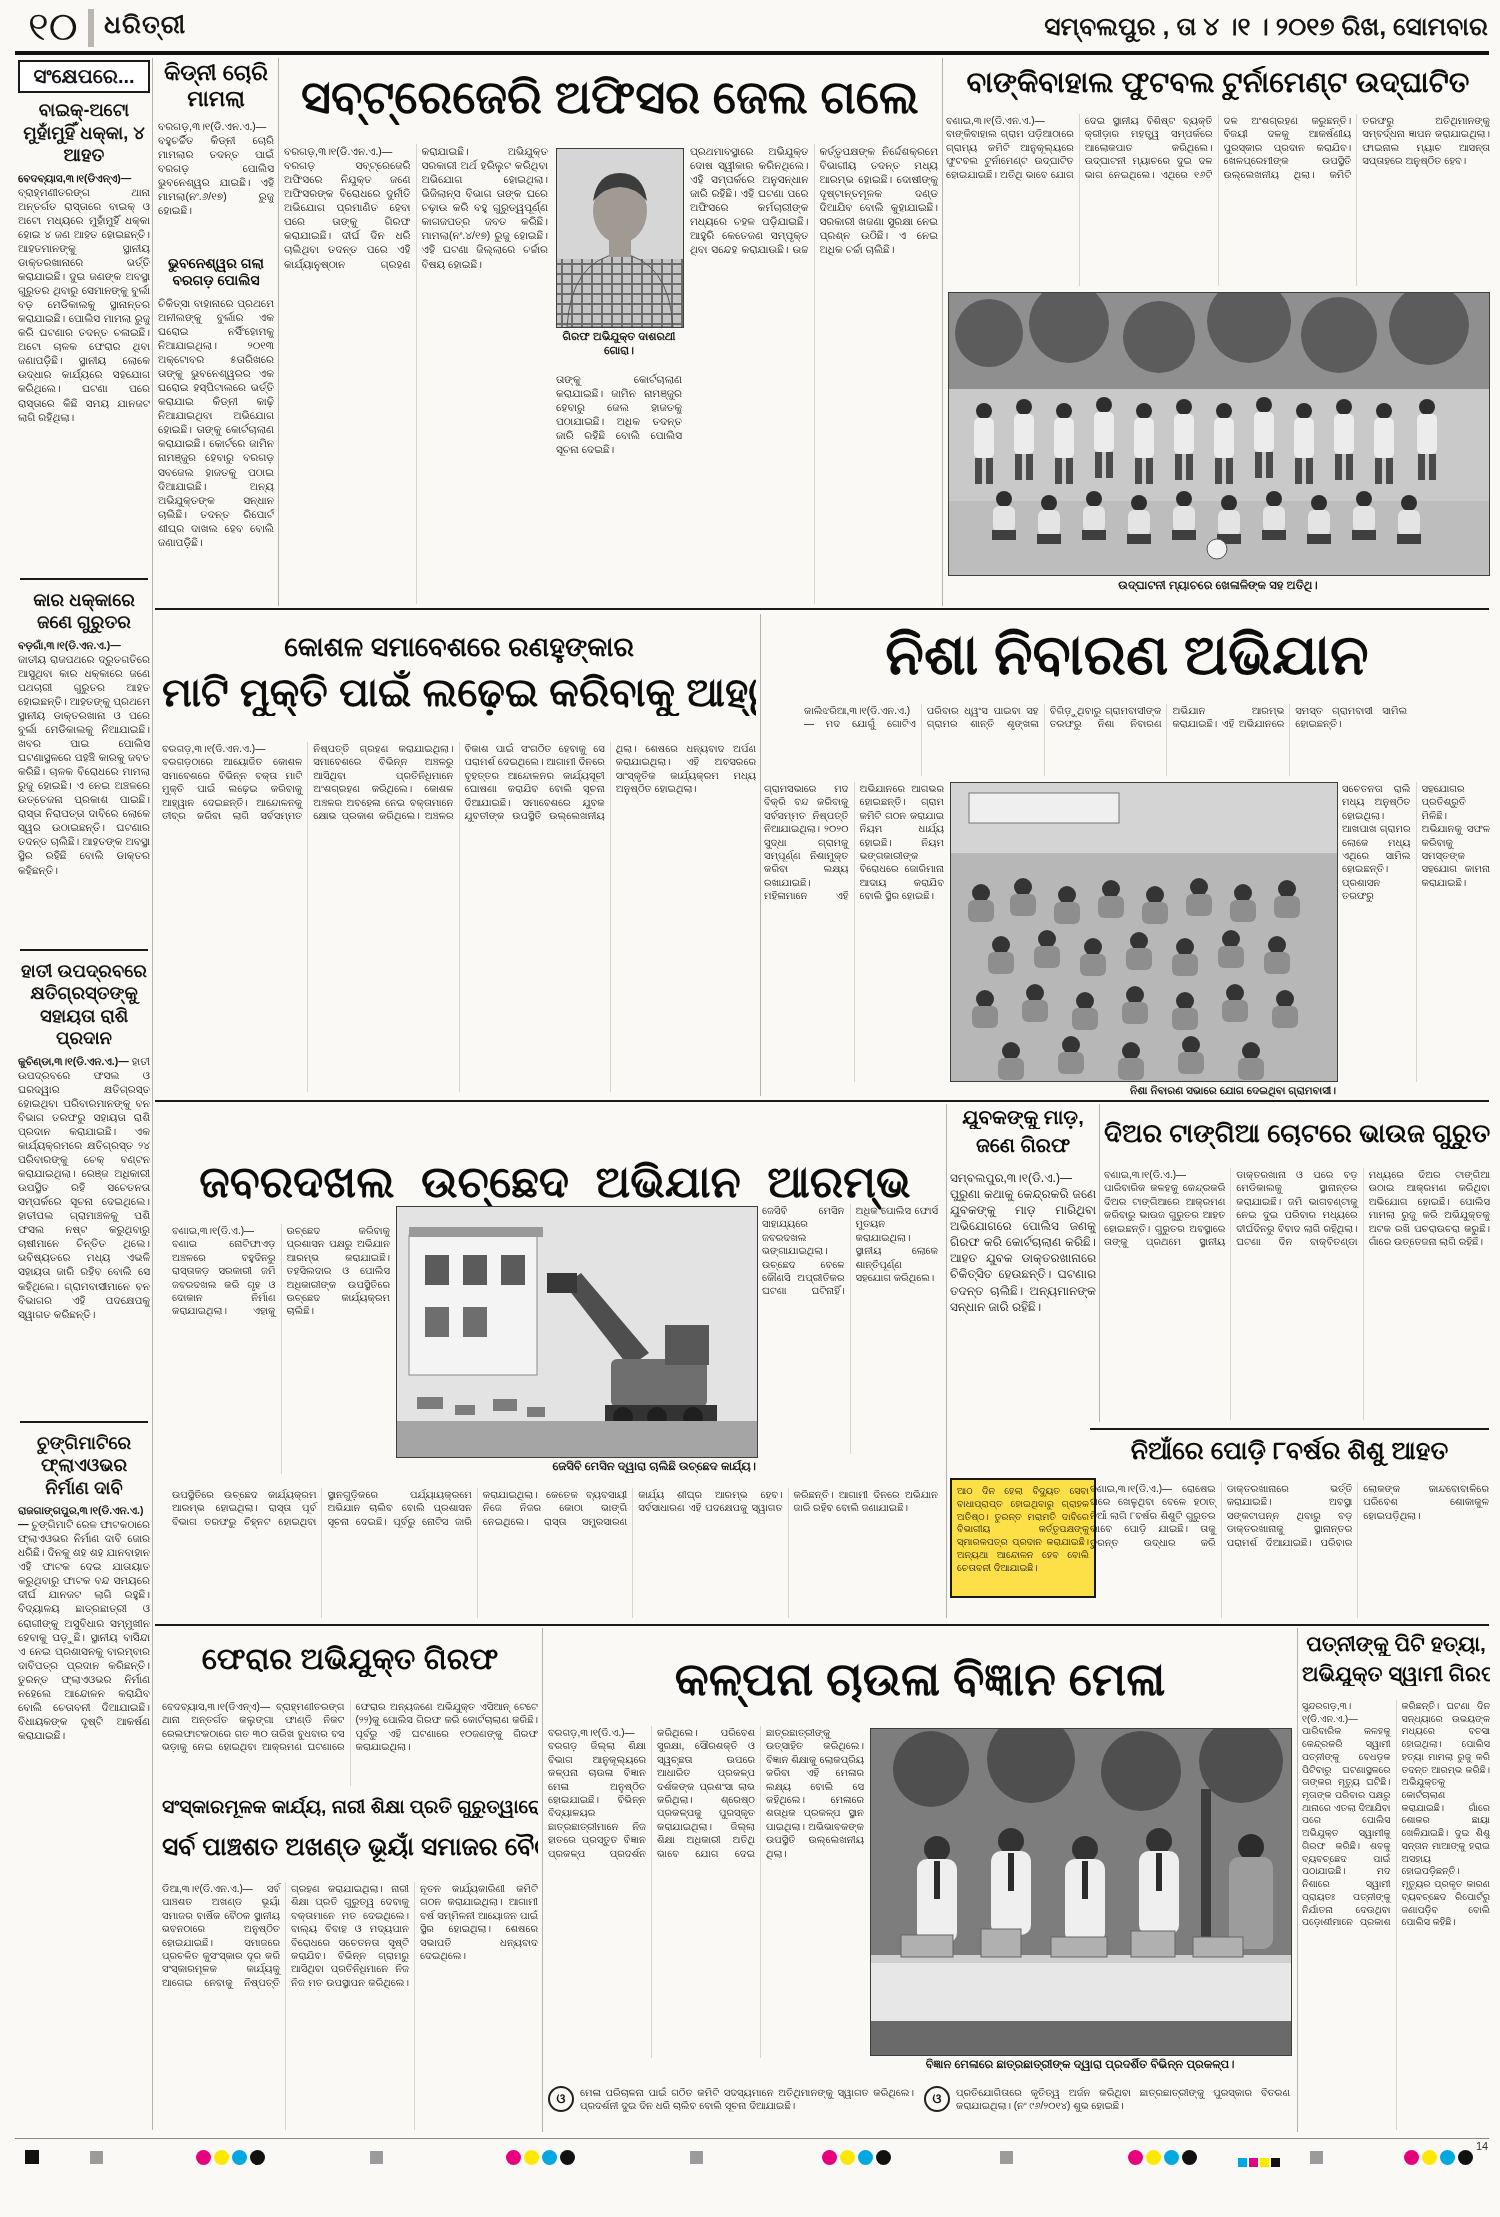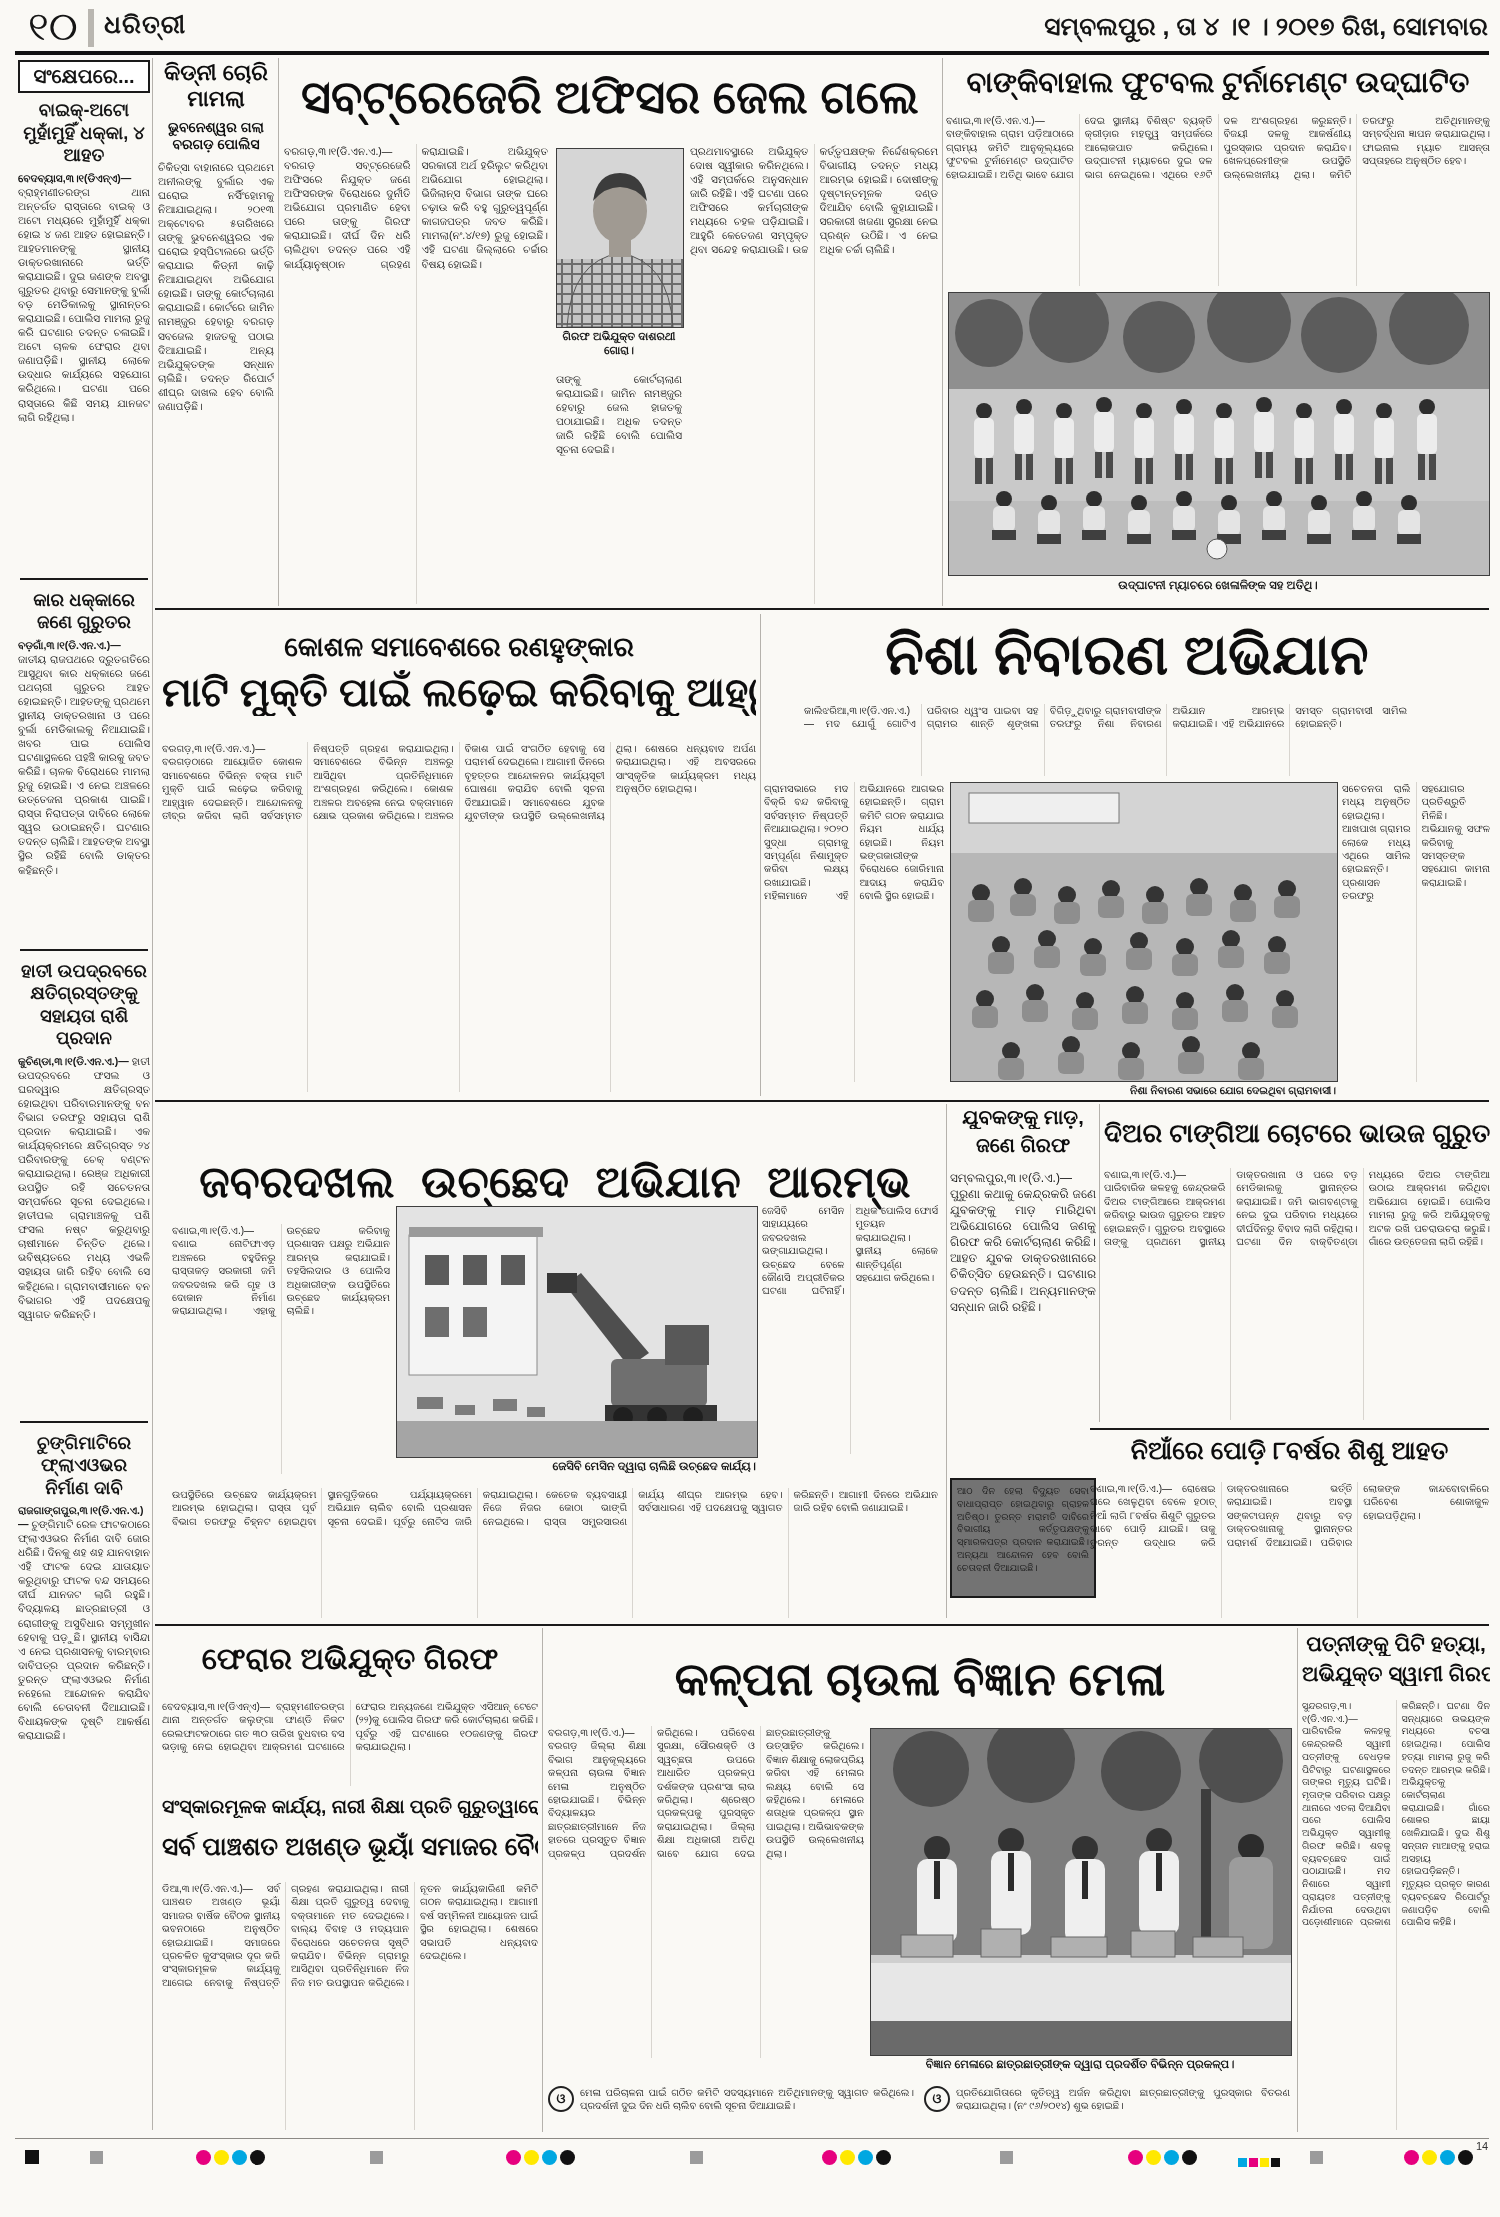--- a/index.html
+++ b/index.html
@@ -18,21 +18,21 @@
   .c4{column-count:4}.c5{column-count:5}.c6{column-count:6}
   .hl{font-weight:700;text-align:center;white-space:nowrap;overflow:hidden;color:#0d0d0d;}
   .byline{font-weight:700;}
   .cap{font-weight:700;font-size:11.5px;overflow:hidden;white-space:nowrap;text-align:right;}
   .photo{border:1px solid #3e3e3e;background:#c9c9c9;display:block;}
   .boxtitle{border:2px solid #1a1a1a;font-weight:700;text-align:center;
             padding:3px 0;font-size:20px;background:#fff;}
   .brief-div{border-top:2px solid #1a1a1a;margin:9px 2px;}
   .brief-h{font-weight:700;font-size:18px;text-align:center;line-height:1.25;margin:6px 0 4px;}
   .notice{border:2px solid #1a1a1a;padding:5px;font-size:9.5px;line-height:1.35;
-          text-align:justify;overflow:hidden;background:#737373;}
+          text-align:justify;overflow:hidden;background:#fde047;}
   .bullet-row{display:flex;gap:10px;align-items:flex-start;}
   .bullet-item{display:flex;gap:6px;flex:1;overflow:hidden;height:46px;}
   .bullet-circle{flex:0 0 auto;width:22px;height:22px;border:2px solid #222;border-radius:50%;
                  font-weight:700;font-size:13px;display:flex;align-items:center;justify-content:center;}
   .bullet-text{font-size:10px;line-height:1.3;text-align:justify;}
   .dot{width:15px;height:15px;border-radius:50%;display:inline-block;margin-right:3px;}
   .sq{position:absolute;top:2151px;width:13px;height:13px;background:#9b9b9b;}
   .minisq{width:9px;height:9px;display:inline-block;margin-right:2px;}
 </style>
 </head>
@@ -81,20 +81,21 @@
   <div class="brief-h">ଚୁଙ୍ଗିମାଟିରେ ଫ୍ଲାଏଓଭର ନିର୍ମାଣ ଦାବି</div>
   <div class="bt c1" style="height:560px;">
     <span class="byline">ରାଜଗାଙ୍ଗପୁର,୩।୧(ଡି.ଏନ.ଏ.)—</span>
     <span>ଚୁଙ୍ଗିମାଟି ରେଳ ଫାଟକଠାରେ ଫ୍ଲାଏଓଭର ନିର୍ମାଣ ଦାବି ଜୋର ଧରିଛି। ଦିନକୁ ଶହ ଶହ ଯାନବାହାନ ଏହି ଫାଟକ ଦେଇ ଯାତାୟାତ କରୁଥିବାରୁ ଫାଟକ ବନ୍ଦ ସମୟରେ ଦୀର୍ଘ ଯାନଜଟ ଲାଗି ରହୁଛି। ବିଦ୍ୟାଳୟ ଛାତ୍ରଛାତ୍ରୀ ଓ ରୋଗୀଙ୍କୁ ଅସୁବିଧାର ସମ୍ମୁଖୀନ ହେବାକୁ ପଡ଼ୁଛି। ସ୍ଥାନୀୟ ବାସିନ୍ଦା ଏ ନେଇ ପ୍ରଶାସନକୁ ବାରମ୍ବାର ଦାବିପତ୍ର ପ୍ରଦାନ କରିଛନ୍ତି। ତୁରନ୍ତ ଫ୍ଲାଏଓଭର ନିର୍ମାଣ ନହେଲେ ଆନ୍ଦୋଳନ କରାଯିବ ବୋଲି ଚେତାବନୀ ଦିଆଯାଇଛି। ବିଧାୟକଙ୍କ ଦୃଷ୍ଟି ଆକର୍ଷଣ କରାଯାଇଛି।</span>
   </div>
 </div>
 
 <div class="abs" style="left:158px;top:60px;width:116px;height:546px;overflow:hidden;">
   <div class="hl" style="font-size:22px;white-space:normal;line-height:1.2;">କିଡ୍‌ନୀ ଚୋରି</div>
   <div class="hl" style="font-size:22px;white-space:normal;line-height:1.2;margin-bottom:6px;">ମାମଲା</div>
+  <div class="bt c1" style="height:130px;">ବରଗଡ଼,୩।୧(ଡି.ଏନ.ଏ.)— ବହୁଚର୍ଚ୍ଚିତ କିଡ୍‌ନୀ ଚୋରି ମାମଲାର ତଦନ୍ତ ପାଇଁ ବରଗଡ଼ ପୋଲିସ ଭୁବନେଶ୍ୱର ଯାଇଛି। ଏହି ମାମଲା(ନଂ.୬/୧୭) ରୁଜୁ ହୋଇଛି।</div>
   <div class="hl" style="font-size:14px;white-space:normal;line-height:1.25;margin:6px 0;">ଭୁବନେଶ୍ୱର ଗଲା ବରଗଡ଼ ପୋଲିସ</div>
   <div class="bt c1" style="height:330px;">ଚିକିତ୍ସା ବାହାନାରେ ପ୍ରଥମେ ଅନୀଲଙ୍କୁ ବୁର୍ଲାର ଏକ ଘରୋଇ ନର୍ସିଂହୋମକୁ ନିଆଯାଇଥିଲା। ୨୦୧୩ ଅକ୍ଟୋବର ୫ତାରିଖରେ ତାଙ୍କୁ ଭୁବନେଶ୍ୱରର ଏକ ଘରୋଇ ହସ୍ପିଟାଲରେ ଭର୍ତ୍ତି କରାଯାଇ କିଡ୍‌ନୀ କାଢ଼ି ନିଆଯାଇଥିବା ଅଭିଯୋଗ ହୋଇଛି। ତାଙ୍କୁ କୋର୍ଟଚାଲାଣ କରାଯାଇଛି। କୋର୍ଟରେ ଜାମିନ ନାମଞ୍ଜୁର ହେବାରୁ ବରଗଡ଼ ସବଜେଲ ହାଜତକୁ ପଠାଇ ଦିଆଯାଇଛି। ଅନ୍ୟ ଅଭିଯୁକ୍ତଙ୍କ ସନ୍ଧାନ ଚାଲିଛି। ତଦନ୍ତ ରିପୋର୍ଟ ଶୀଘ୍ର ଦାଖଲ ହେବ ବୋଲି ଜଣାପଡ଼ିଛି।</div>
 </div>
 
 <div class="abs hl" style="left:284px;top:70px;width:652px;font-size:46px;">ସବ୍‌ଟ୍ରେଜେରି ଅଫିସର  ଜେଲ ଗଲେ</div>
 <div class="abs bt c2" style="left:284px;top:144px;width:264px;height:460px;">ବରଗଡ଼,୩।୧(ଡି.ଏନ.ଏ.)— ବରଗଡ଼ ସବ୍‌ଟ୍ରେଜେରି ଅଫିସରେ ନିଯୁକ୍ତ ଜଣେ ଅଫିସରଙ୍କ ବିରୋଧରେ ଦୁର୍ନୀତି ଅଭିଯୋଗ ପ୍ରମାଣିତ ହେବା ପରେ ତାଙ୍କୁ ଗିରଫ କରାଯାଇଛି। ଦୀର୍ଘ ଦିନ ଧରି ଚାଲିଥିବା ତଦନ୍ତ ପରେ ଏହି କାର୍ଯ୍ୟାନୁଷ୍ଠାନ ଗ୍ରହଣ କରାଯାଇଛି। ଅଭିଯୁକ୍ତ ସରକାରୀ ଅର୍ଥ ହରିଲୁଟ କରିଥିବା ଅଭିଯୋଗ ହୋଇଥିଲା। ଭିଜିଲାନ୍ସ ବିଭାଗ ତାଙ୍କ ଘରେ ଚଢ଼ାଉ କରି ବହୁ ଗୁରୁତ୍ୱପୂର୍ଣ୍ଣ କାଗଜପତ୍ର ଜବତ କରିଛି। ମାମଲା(ନଂ.୪/୧୭) ରୁଜୁ ହୋଇଛି। ଏହି ଘଟଣା ଜିଲ୍ଲାରେ ଚର୍ଚ୍ଚାର ବିଷୟ ହୋଇଛି।</div>
 
 <svg class="abs photo" style="left:556px;top:148px;" width="126" height="178" viewBox="0 0 126 178">
   <defs>
     <pattern id="chk" width="10" height="10" patternUnits="userSpaceOnUse">

